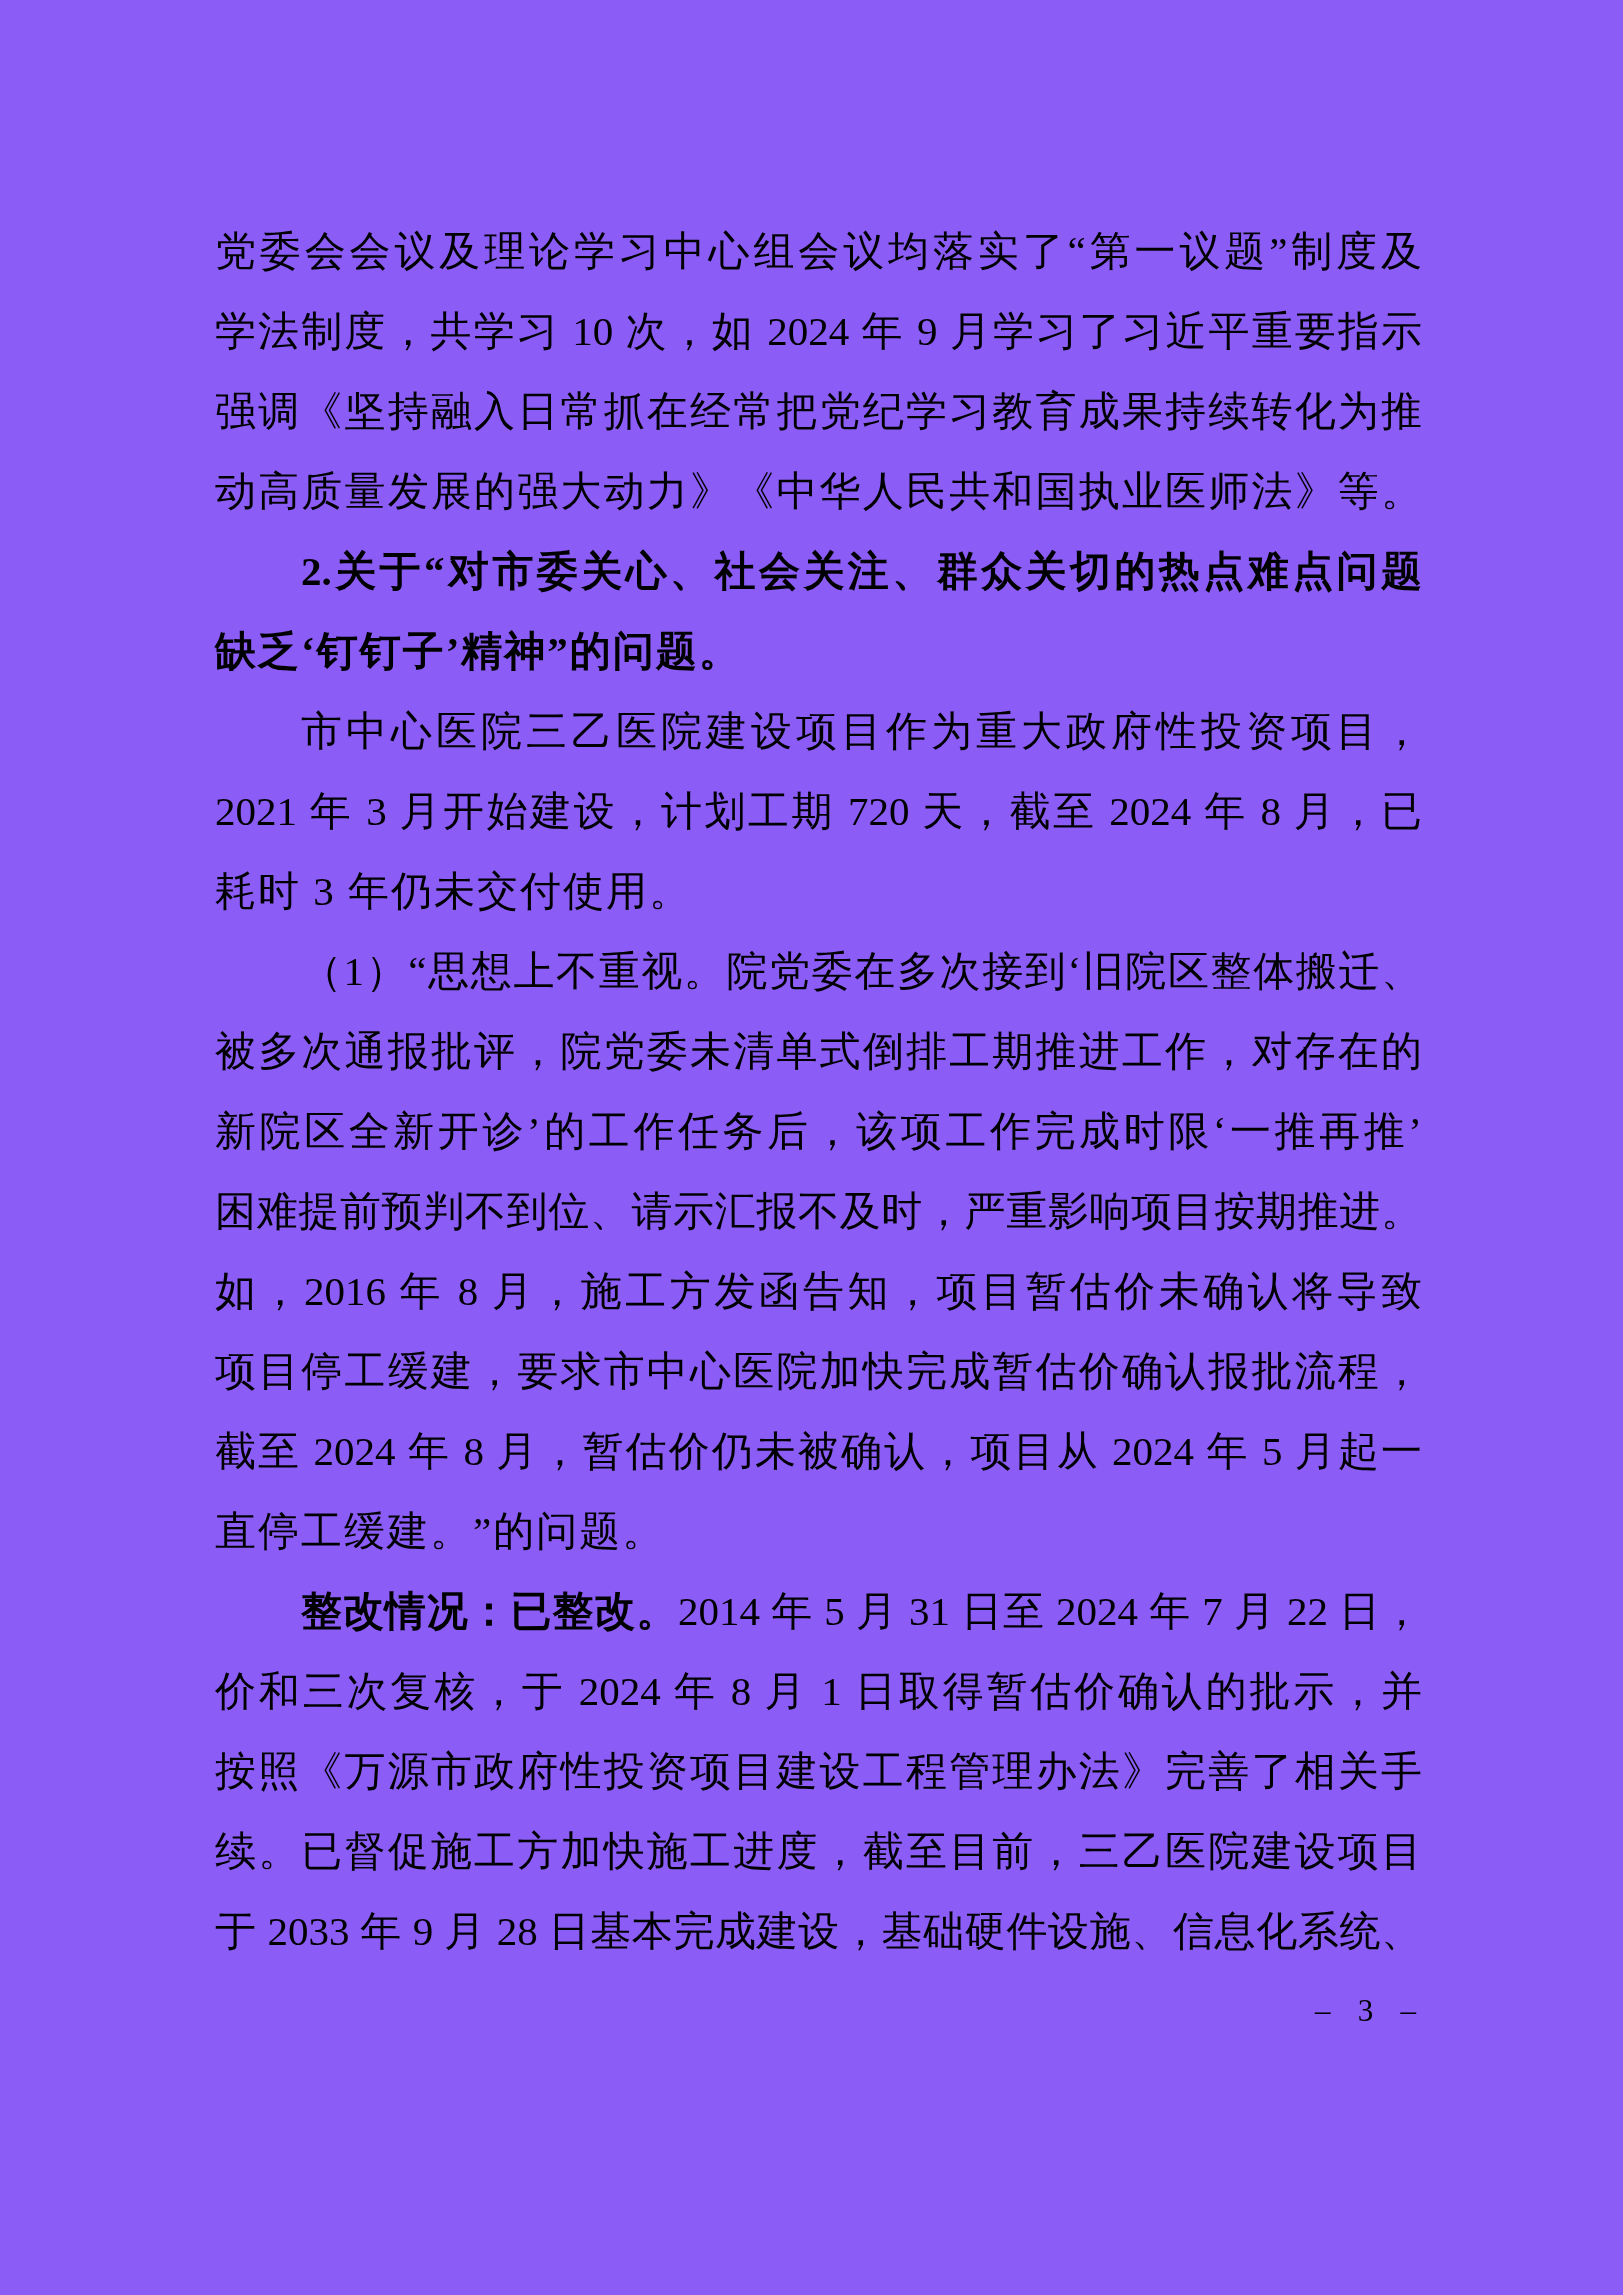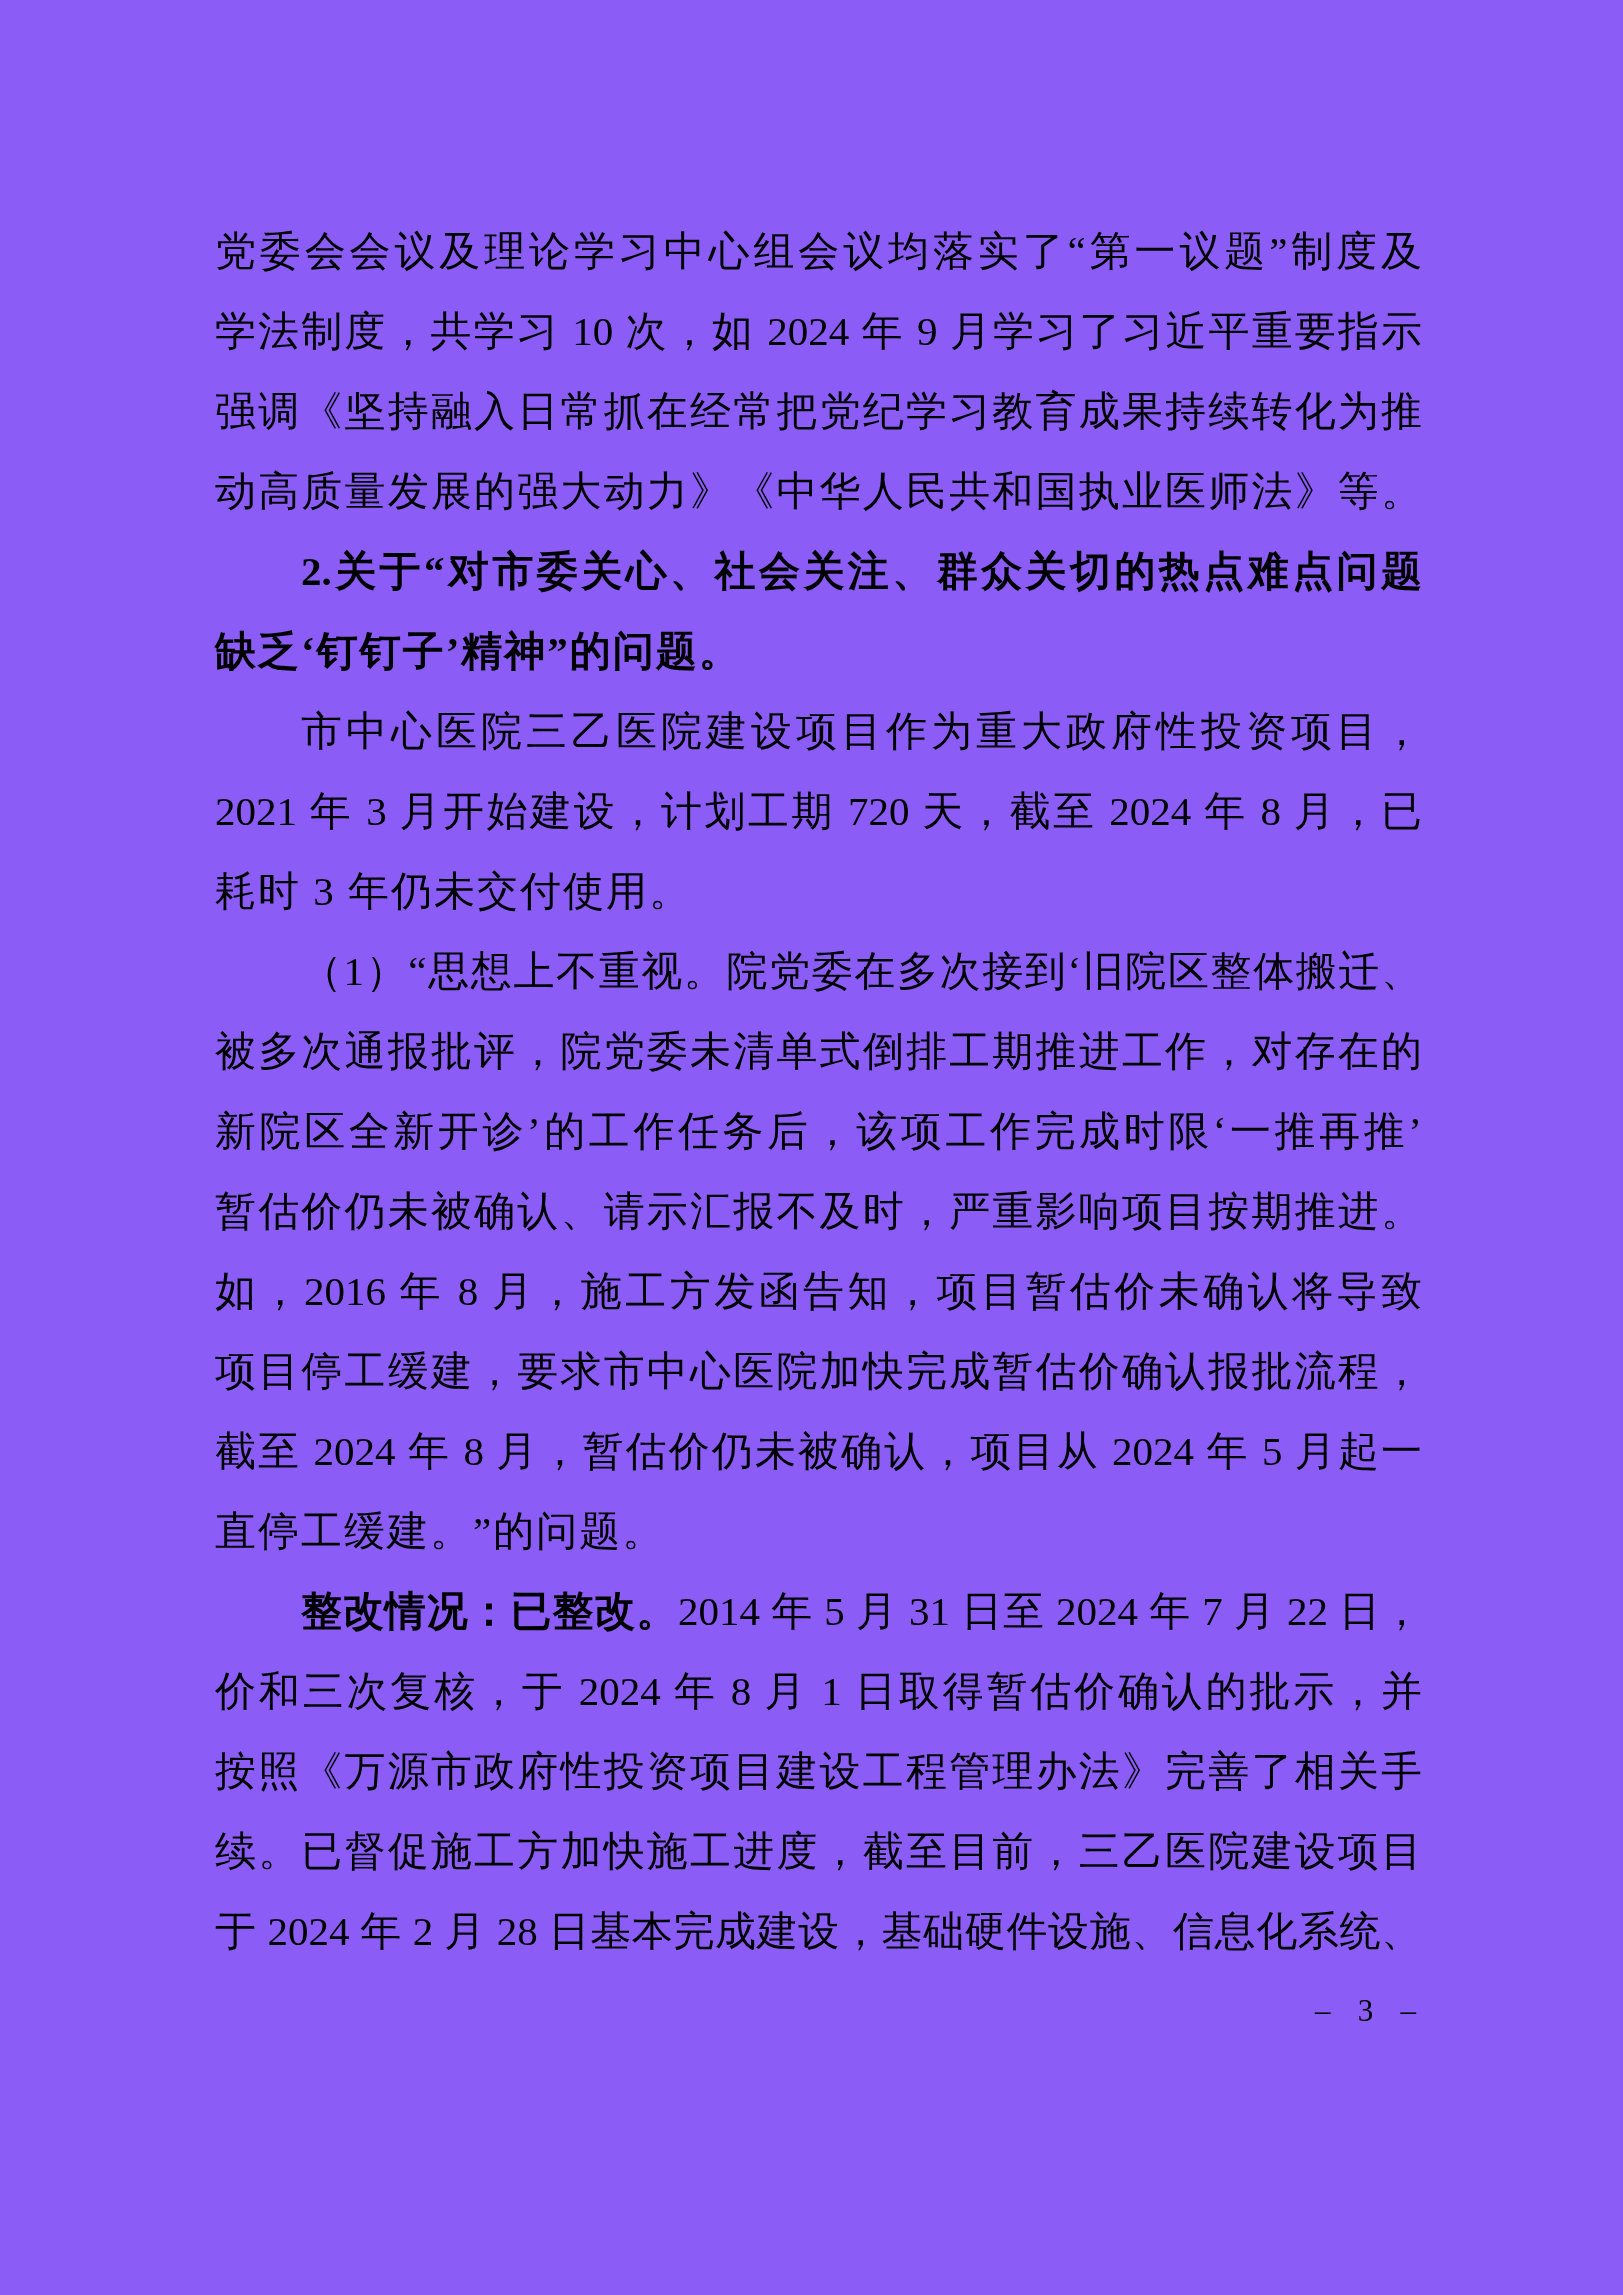--- a/index.html
+++ b/index.html
@@ -53,27 +53,27 @@
         <div class="line j">强调《坚持融入日常抓在经常把党纪学习教育成果持续转化为推</div>
         <div class="line j">动高质量发展的强大动力》《中华人民共和国执业医师法》等。</div>
         <div class="line j indent bold">2.关于“对市委关心、社会关注、群众关切的热点难点问题</div>
         <div class="line bold">缺乏‘钉钉子’精神”的问题。</div>
         <div class="line j indent">市中心医院三乙医院建设项目作为重大政府性投资项目，</div>
         <div class="line j">2021 年 3 月开始建设，计划工期 720 天，截至 2024 年 8 月，已</div>
         <div class="line">耗时 3 年仍未交付使用。</div>
         <div class="line j indent">（1）“思想上不重视。院党委在多次接到‘旧院区整体搬迁、</div>
         <div class="line j">被多次通报批评，院党委未清单式倒排工期推进工作，对存在的</div>
         <div class="line j">新院区全新开诊’的工作任务后，该项工作完成时限‘一推再推’</div>
-        <div class="line j">暂估价仍未被确认、请示汇报不及时，严重影响项目按期推进。</div>
+        <div class="line j">困难提前预判不到位、请示汇报不及时，严重影响项目按期推进。</div>
         <div class="line j">如，2016 年 8 月，施工方发函告知，项目暂估价未确认将导致</div>
         <div class="line j">项目停工缓建，要求市中心医院加快完成暂估价确认报批流程，</div>
         <div class="line j">截至 2024 年 8 月，暂估价仍未被确认，项目从 2024 年 5 月起一</div>
         <div class="line">直停工缓建。”的问题。</div>
         <div class="line j indent"><span class="bp">整改情况：已整改。</span><span>2014 年 5 月 31 日至 2024 年 7 月 22 日，</span></div>
         <div class="line j">价和三次复核，于 2024 年 8 月 1 日取得暂估价确认的批示，并</div>
         <div class="line j">按照《万源市政府性投资项目建设工程管理办法》完善了相关手</div>
         <div class="line j">续。已督促施工方加快施工进度，截至目前，三乙医院建设项目</div>
-        <div class="line j">于 2024 年 2 月 28 日基本完成建设，基础硬件设施、信息化系统、</div>
+        <div class="line j">于 2033 年 9 月 28 日基本完成建设，基础硬件设施、信息化系统、</div>
       </div>
     <div class="footer-row">– 3 –</div>
   </section>
 </main>
 
 
 </body></html>

